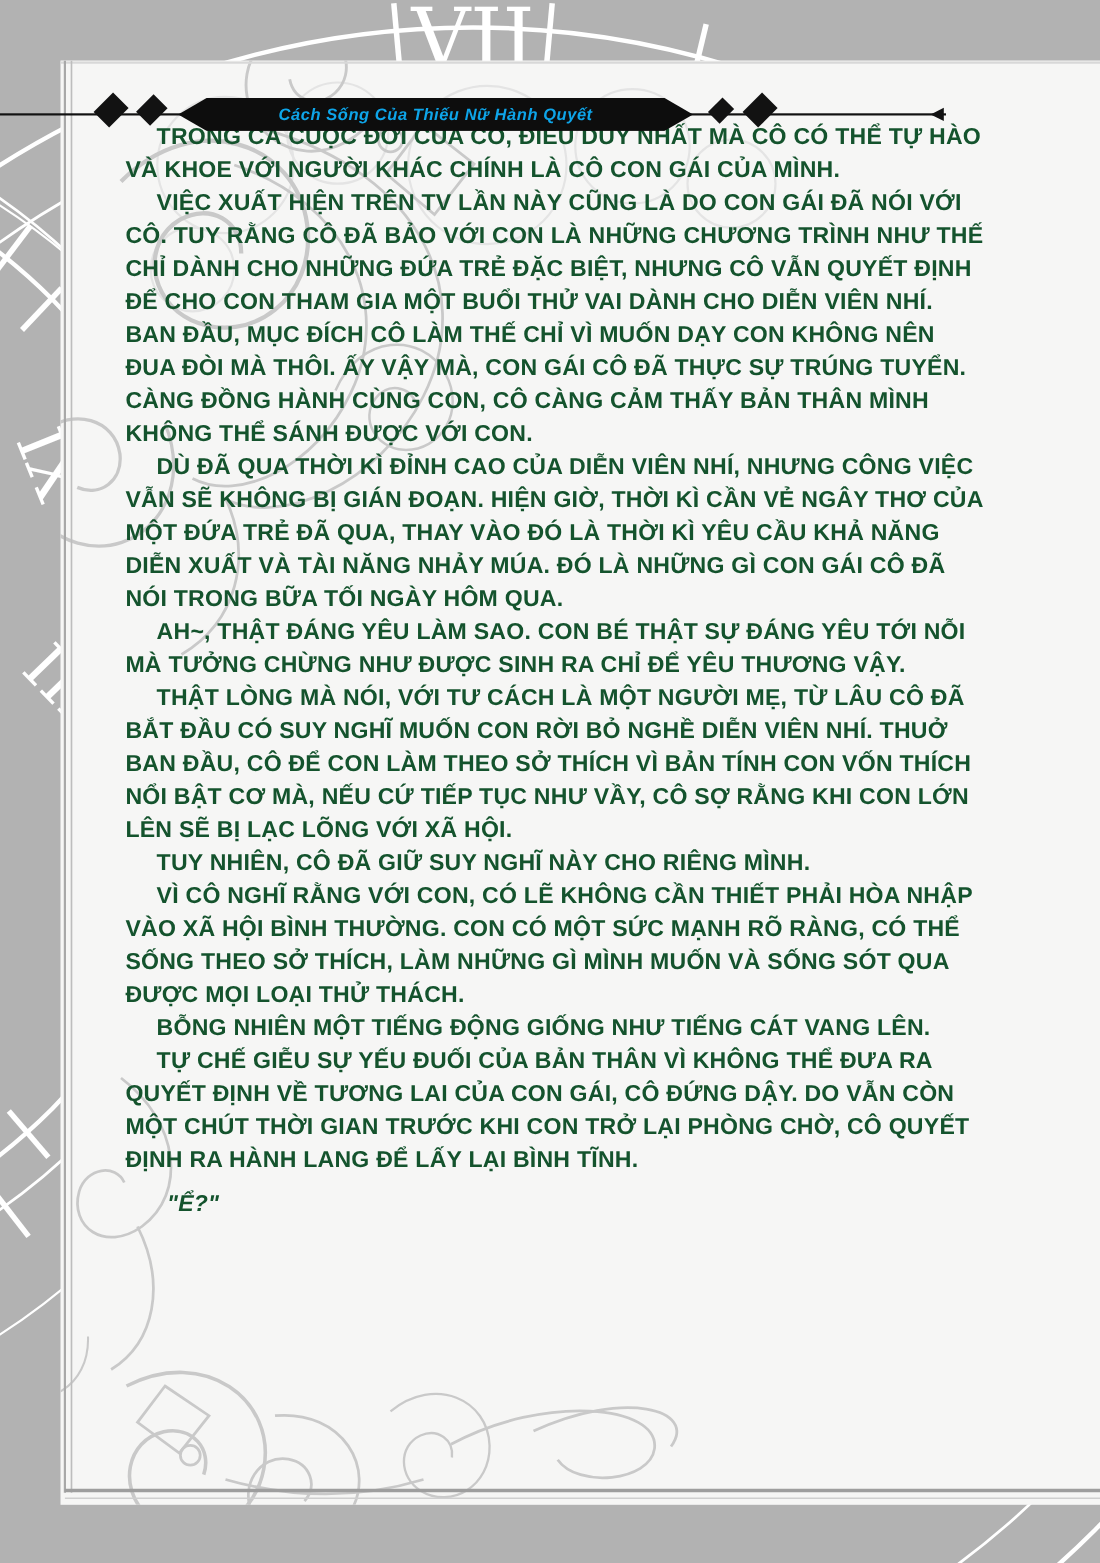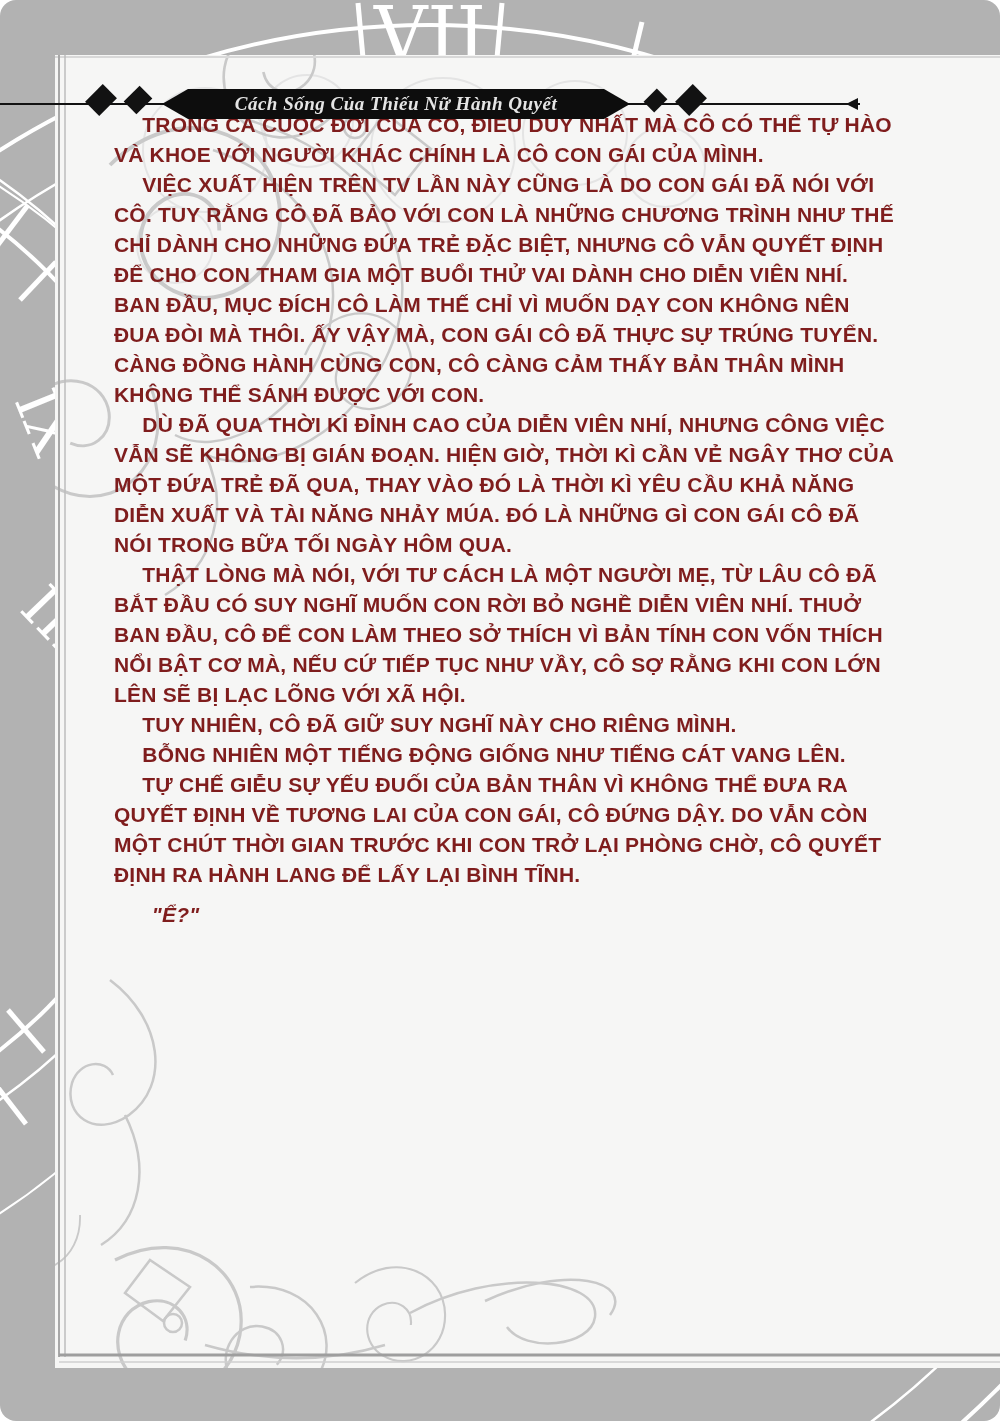--- a/index.html
+++ b/index.html
@@ -1,47 +1,47 @@
 <!DOCTYPE html>
 <html><head>
 <meta charset="utf-8">
 <style>
   html,body{margin:0;padding:0;}
   body{width:1000px;height:1421px;overflow:hidden;
        font-family:"Liberation Sans",sans-serif;}
-  .canvas{position:relative;width:1000px;height:1421px;background:#b2b2b2;overflow:hidden;border-radius:16px;}
+  .canvas{position:relative;width:1000px;height:1421px;background:#b2b2b2;overflow:hidden;}
 
   
   svg.bg-clock{position:absolute;left:0;top:0;z-index:1;}
 
   
   .page{position:absolute;left:55px;top:55px;width:945px;height:1313px;
         background:#f6f6f5;z-index:10;}
   svg.page-decor{position:absolute;left:0;top:0;z-index:1;}
 
   
   .header-row{position:absolute;left:0;top:88px;width:1000px;height:34px;z-index:40;}
   .header-line{position:absolute;left:0;top:15px;width:860px;height:2px;background:#121212;}
   .diamond{position:absolute;background:#121212;}
   .d1{left:91px; top:2px; width:20px;height:20px;transform:rotate(45deg) scaleY(1.25);}
   .d2{left:129px;top:3px; width:18px;height:18px;transform:rotate(45deg) scaleY(1.25);}
   .d3{left:648px;top:5px; width:15px;height:15px;transform:rotate(45deg) scaleY(1.25);}
   .d4{left:681px;top:2px; width:20px;height:20px;transform:rotate(45deg) scaleY(1.25);}
   .banner{position:absolute;left:162px;top:1px;width:468px;height:30px;background:#0d0d0d;
           clip-path:polygon(0 50%,26px 0,calc(100% - 26px) 0,100% 50%,calc(100% - 26px) 100%,26px 100%);
           display:flex;align-items:center;justify-content:center;}
-  .banner-title{color:#e5e5e5;font-family:Liberation Serif, serif;font-style:italic;font-weight:bold;
-          font-size:19px;letter-spacing:.5px;white-space:nowrap;}
+  .banner-title{color:#0ea5e9;font-family:Liberation Sans, sans-serif;font-style:italic;font-weight:bold;
+          font-size:15px;letter-spacing:.5px;white-space:nowrap;}
   .arrowhead{position:absolute;left:846px;top:10px;width:0;height:0;
           border-top:6px solid transparent;border-bottom:6px solid transparent;
           border-right:12px solid #121212;}
 
   
   .content{position:absolute;left:114px;top:110px;width:780px;z-index:30;
-           color:#7f1d1d;font-weight:bold;font-size:21px;line-height:30px;letter-spacing:.2px;}
+           color:#14532d;font-weight:bold;font-size:21px;line-height:30px;letter-spacing:.2px;}
   .content p{margin:0;text-indent:1.35em;}
   .content p.final{margin-top:10px;text-indent:1.8em;font-style:italic;}
 </style>
 </head>
 <body>
 
 <div class="canvas">
 
   <svg class="bg-clock" width="1000" height="1421" viewBox="0 0 1000 1421">
     <g stroke="#ffffff" fill="none">
@@ -137,20 +137,22 @@
     </div>
     <div class="diamond d3"></div>
     <div class="diamond d4"></div>
     <div class="arrowhead"></div>
   </div>
 
   <div class="content">
     <p>TRONG CẢ CUỘC ĐỜI CỦA CÔ, ĐIỀU DUY NHẤT MÀ CÔ CÓ THỂ TỰ HÀO VÀ KHOE VỚI NGƯỜI KHÁC CHÍNH LÀ CÔ CON GÁI CỦA MÌNH.</p>
     <p>VIỆC XUẤT HIỆN TRÊN TV LẦN NÀY CŨNG LÀ DO CON GÁI ĐÃ NÓI VỚI CÔ. TUY RẰNG CÔ ĐÃ BẢO VỚI CON LÀ NHỮNG CHƯƠNG TRÌNH NHƯ THẾ CHỈ DÀNH CHO NHỮNG ĐỨA TRẺ ĐẶC BIỆT, NHƯNG CÔ VẪN QUYẾT ĐỊNH ĐỂ CHO CON THAM GIA MỘT BUỔI THỬ VAI DÀNH CHO DIỄN VIÊN NHÍ. BAN ĐẦU, MỤC ĐÍCH CÔ LÀM THẾ CHỈ VÌ MUỐN DẠY CON KHÔNG NÊN ĐUA ĐÒI MÀ THÔI. ẤY VẬY MÀ, CON GÁI CÔ ĐÃ THỰC SỰ TRÚNG TUYỂN. CÀNG ĐỒNG HÀNH CÙNG CON, CÔ CÀNG CẢM THẤY BẢN THÂN MÌNH KHÔNG THỂ SÁNH ĐƯỢC VỚI CON.</p>
     <p>DÙ ĐÃ QUA THỜI KÌ ĐỈNH CAO CỦA DIỄN VIÊN NHÍ, NHƯNG CÔNG VIỆC VẪN SẼ KHÔNG BỊ GIÁN ĐOẠN. HIỆN GIỜ, THỜI KÌ CẦN VẺ NGÂY THƠ CỦA MỘT ĐỨA TRẺ ĐÃ QUA, THAY VÀO ĐÓ LÀ THỜI KÌ YÊU CẦU KHẢ NĂNG DIỄN XUẤT VÀ TÀI NĂNG NHẢY MÚA. ĐÓ LÀ NHỮNG GÌ CON GÁI CÔ ĐÃ NÓI TRONG BỮA TỐI NGÀY HÔM QUA.</p>
+    <p>AH~, THẬT ĐÁNG YÊU LÀM SAO. CON BÉ THẬT SỰ ĐÁNG YÊU TỚI NỖI MÀ TƯỞNG CHỪNG NHƯ ĐƯỢC SINH RA CHỈ ĐỂ YÊU THƯƠNG VẬY.</p>
     <p>THẬT LÒNG MÀ NÓI, VỚI TƯ CÁCH LÀ MỘT NGƯỜI MẸ, TỪ LÂU CÔ ĐÃ BẮT ĐẦU CÓ SUY NGHĨ MUỐN CON RỜI BỎ NGHỀ DIỄN VIÊN NHÍ. THUỞ BAN ĐẦU, CÔ ĐỂ CON LÀM THEO SỞ THÍCH VÌ BẢN TÍNH CON VỐN THÍCH NỔI BẬT CƠ MÀ, NẾU CỨ TIẾP TỤC NHƯ VẦY, CÔ SỢ RẰNG KHI CON LỚN LÊN SẼ BỊ LẠC LÕNG VỚI XÃ HỘI.</p>
     <p>TUY NHIÊN, CÔ ĐÃ GIỮ SUY NGHĨ NÀY CHO RIÊNG MÌNH.</p>
+    <p>VÌ CÔ NGHĨ RẰNG VỚI CON, CÓ LẼ KHÔNG CẦN THIẾT PHẢI HÒA NHẬP VÀO XÃ HỘI BÌNH THƯỜNG. CON CÓ MỘT SỨC MẠNH RÕ RÀNG, CÓ THỂ SỐNG THEO SỞ THÍCH, LÀM NHỮNG GÌ MÌNH MUỐN VÀ SỐNG SÓT QUA ĐƯỢC MỌI LOẠI THỬ THÁCH.</p>
     <p>BỖNG NHIÊN MỘT TIẾNG ĐỘNG GIỐNG NHƯ TIẾNG CÁT VANG LÊN.</p>
     <p>TỰ CHẾ GIỄU SỰ YẾU ĐUỐI CỦA BẢN THÂN VÌ KHÔNG THỂ ĐƯA RA QUYẾT ĐỊNH VỀ TƯƠNG LAI CỦA CON GÁI, CÔ ĐỨNG DẬY. DO VẪN CÒN MỘT CHÚT THỜI GIAN TRƯỚC KHI CON TRỞ LẠI PHÒNG CHỜ, CÔ QUYẾT ĐỊNH RA HÀNH LANG ĐỂ LẤY LẠI BÌNH TĨNH.</p>
     <p class="final">"Ể?"</p>
   </div>
 
 </div>
 
 </body></html>

